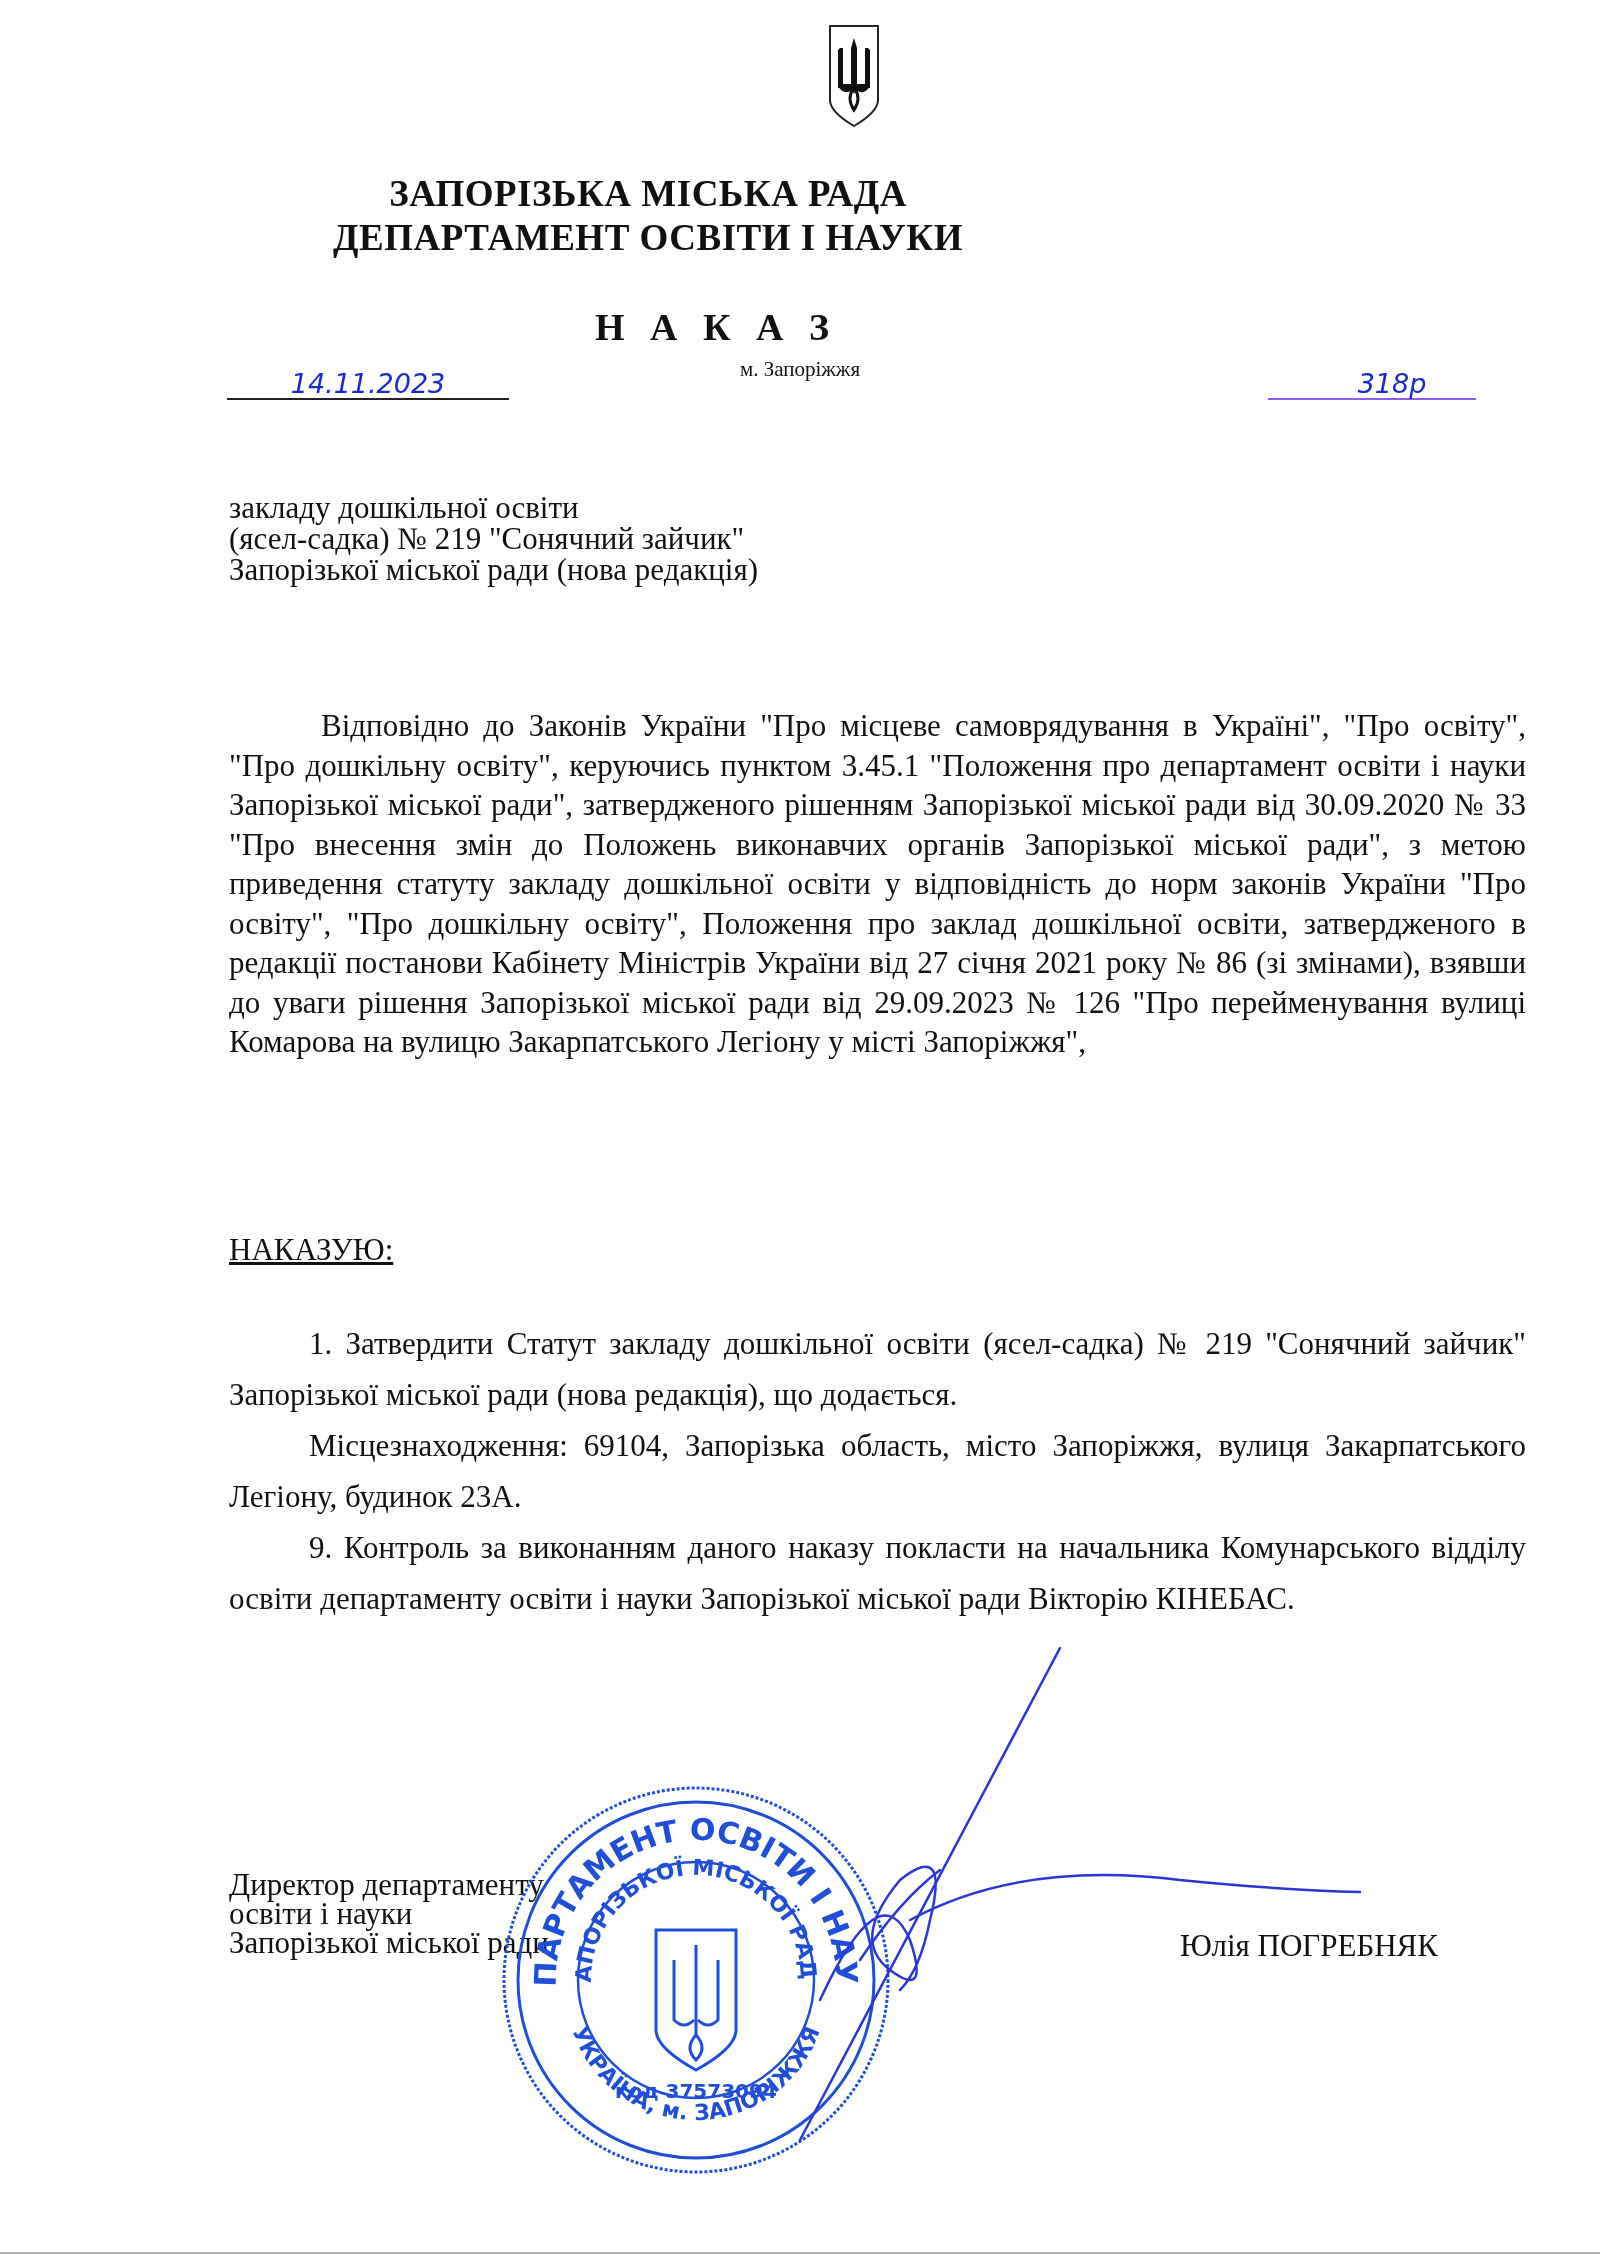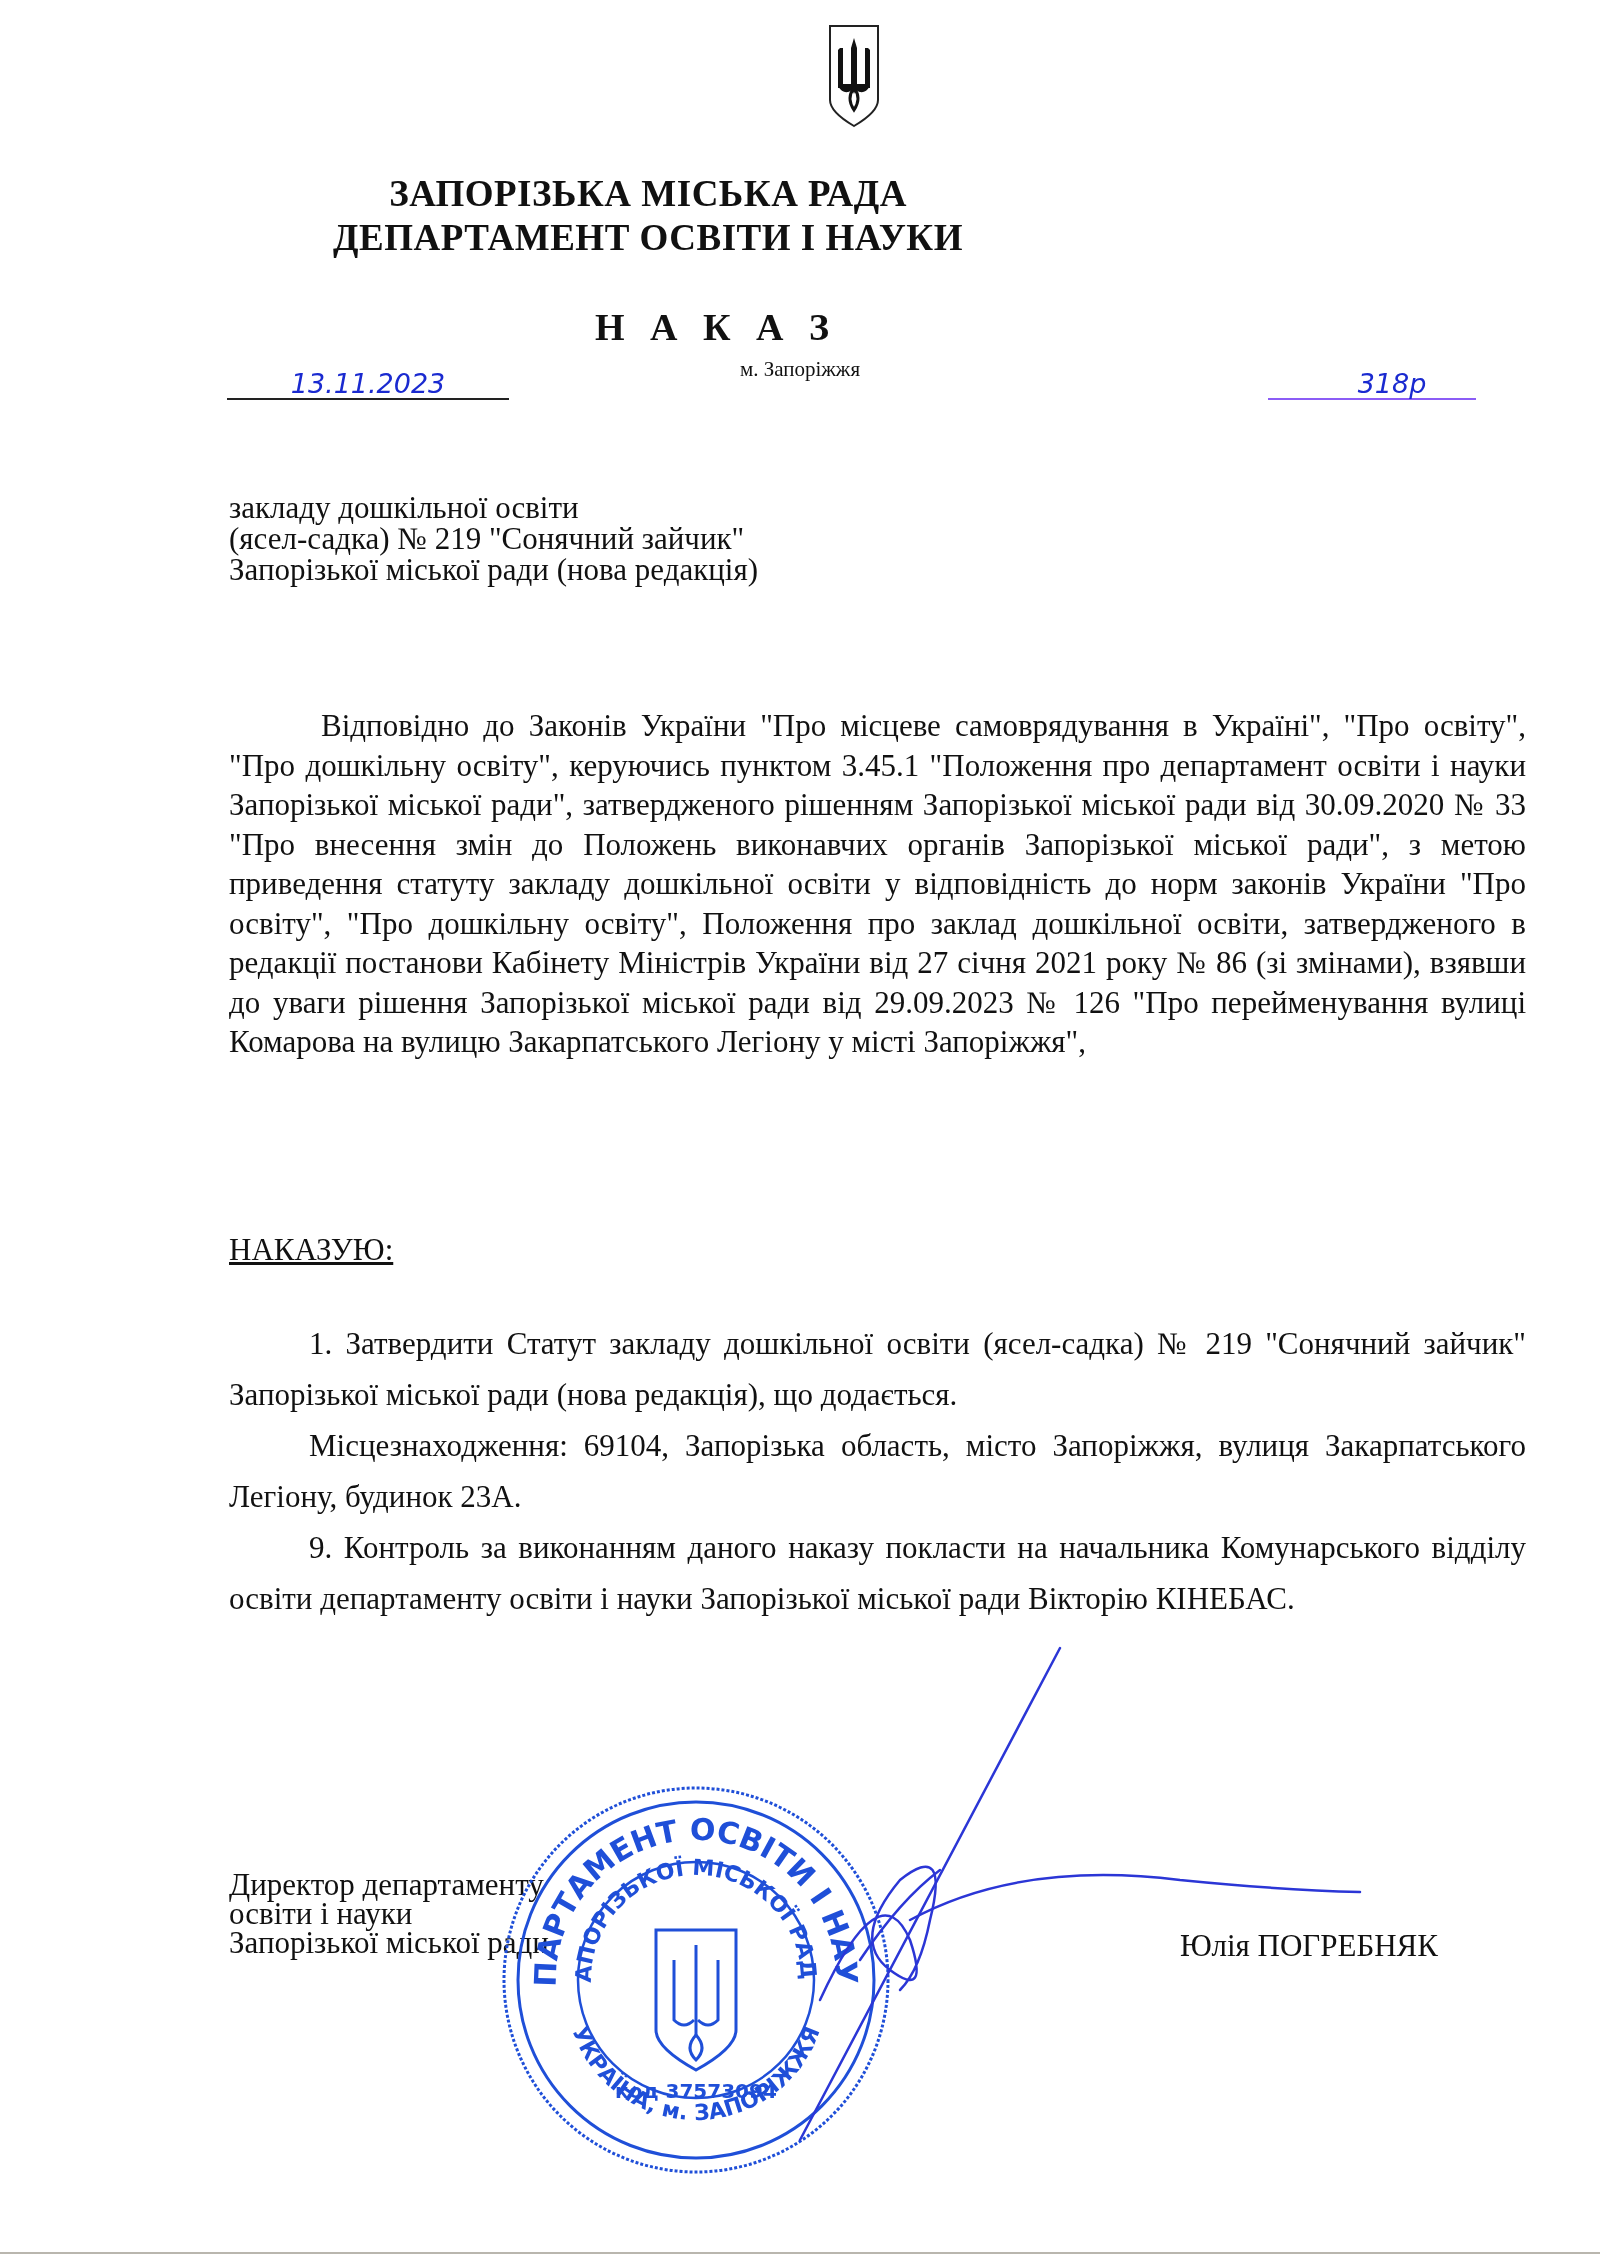--- a/index.html
+++ b/index.html
@@ -39,21 +39,21 @@
   <path d="M12 70 L44 70 L44 74 L12 74 Z" fill="#111"></path>
   <path d="M28 74 Q20 84 28 96 Q36 84 28 74 Z" fill="none" stroke="#111" stroke-width="3"></path>
 </svg>
 
 <div class="abs org org1">ЗАПОРІЗЬКА МІСЬКА РАДА</div>
 <div class="abs org org2">ДЕПАРТАМЕНТ ОСВІТИ І НАУКИ</div>
 <div class="abs nakaz">Н А К А З</div>
 <div class="abs city">м. Запоріжжя</div>
 
 <div class="abs date-line">
-  <span class="hw">13.11.2023</span>
+  <span class="hw">14.11.2023</span>
 </div>
 <div class="abs num-line">
   <span class="hw">318р</span>
 </div>
 
 <div class="abs subject">
   <div>закладу дошкільної освіти</div>
   <div>(ясел-садка) № 219 "Сонячний зайчик"</div>
   <div>Запорізької міської ради (нова редакція)</div>
 </div>

